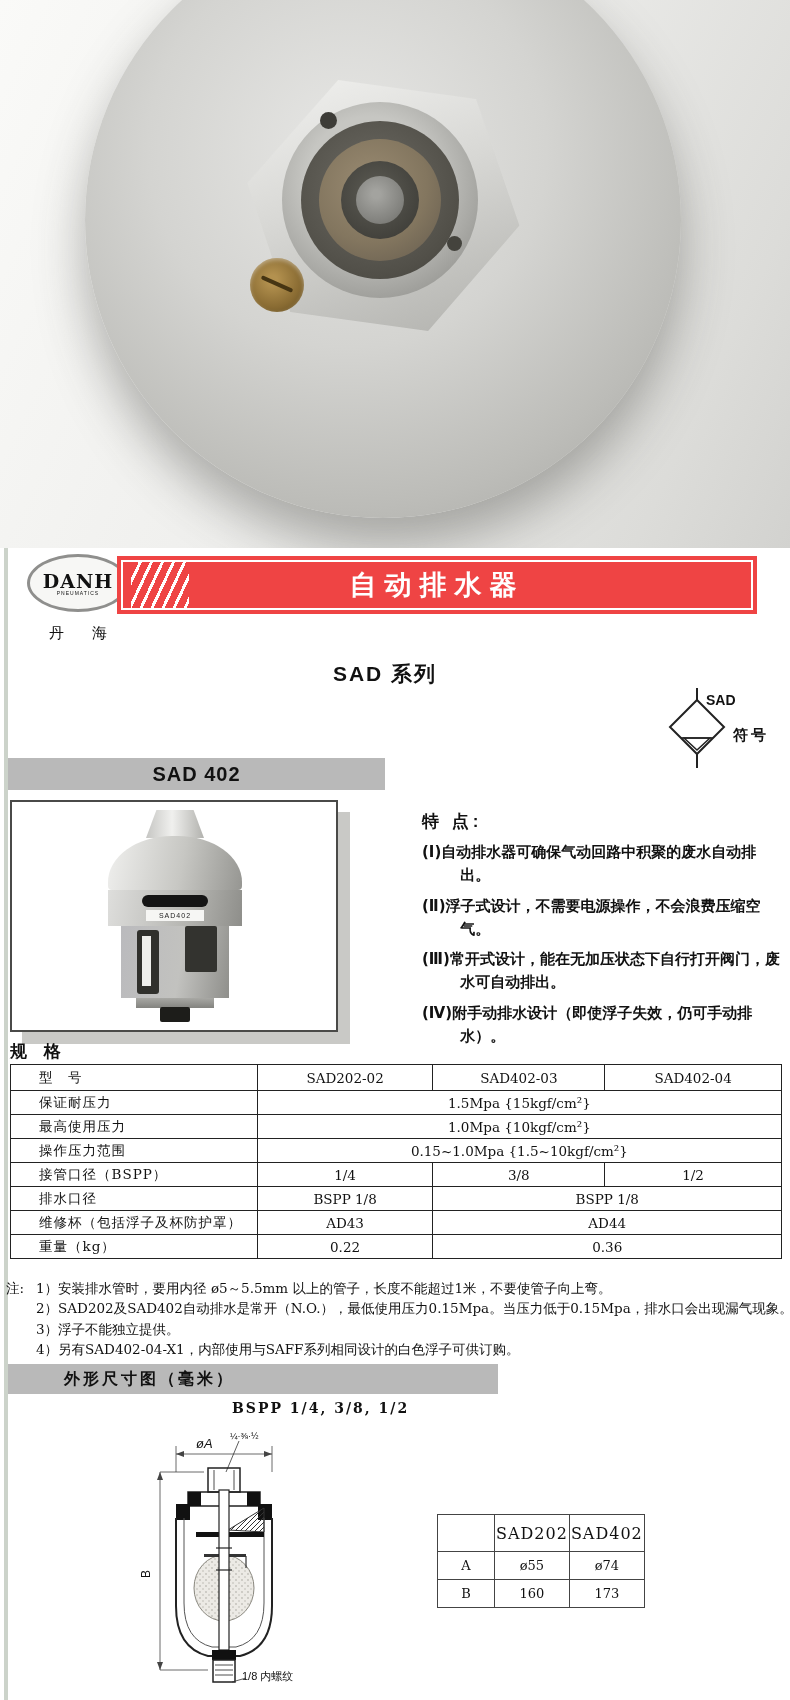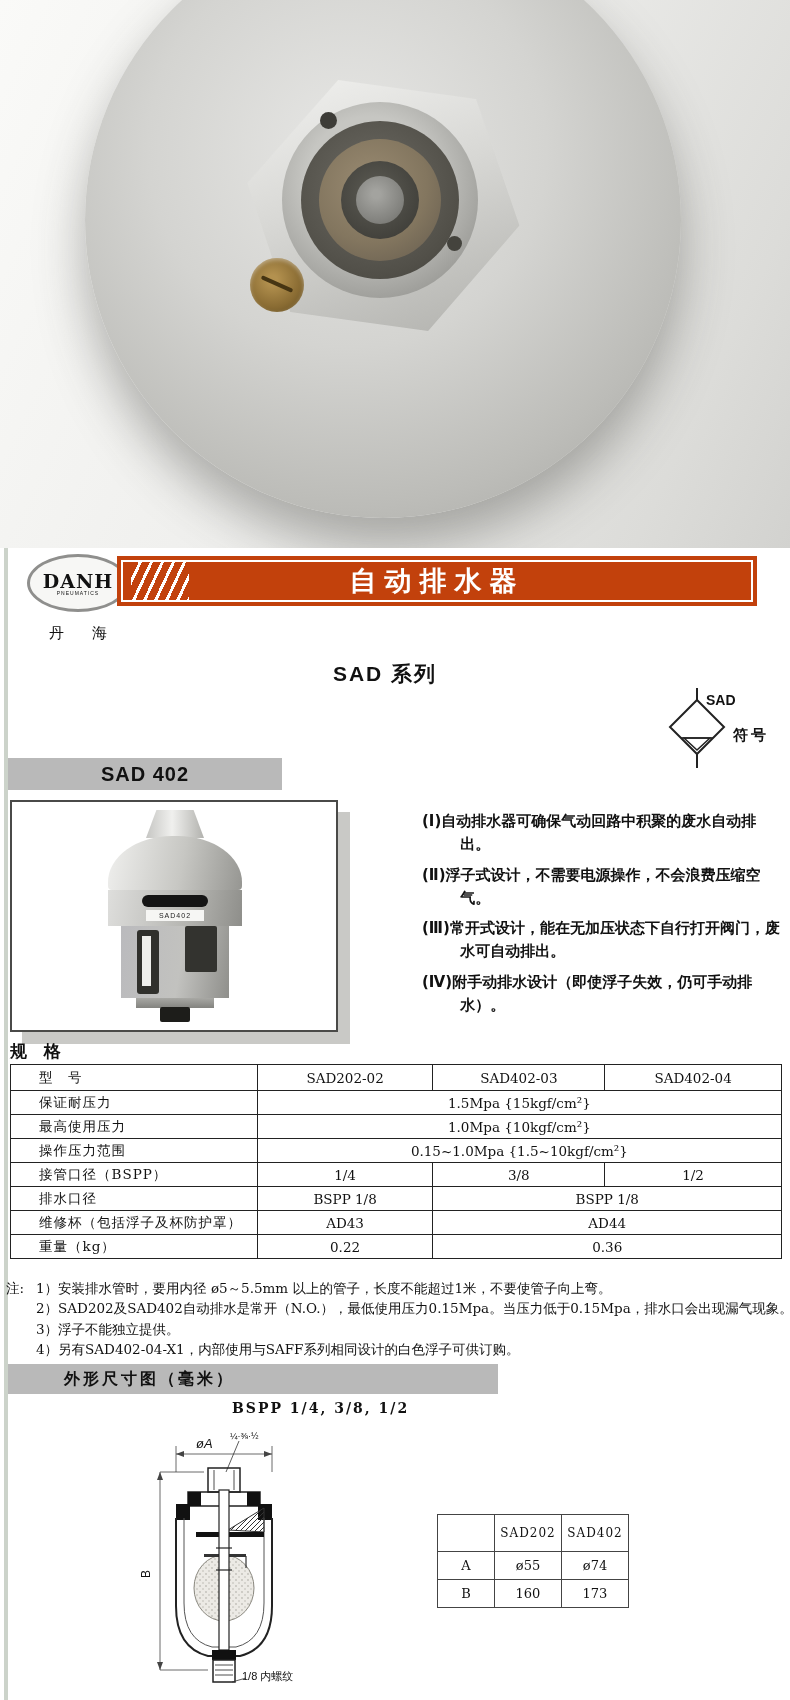--- a/index.html
+++ b/index.html
@@ -35,35 +35,35 @@
   
   .doc{position:absolute;left:0;top:548px;width:790px;height:1152px;background:#fff;}
   .scan-strip{position:absolute;left:4px;top:548px;width:4px;height:1152px;background:#ccd3ca;}
   
   .logo{position:absolute;left:26px;top:554px;width:104px;text-align:center;}
   .logo-oval{width:96px;height:52px;border:3px solid #8f8f8d;border-radius:50%;margin:0 auto;
          background:#f7f7f5;display:flex;flex-direction:column;align-items:center;justify-content:center;}
   .logo-brand{font-weight:bold;font-size:19px;letter-spacing:1px;font-family:"DejaVu Serif",serif;}
   .logo-sub{font-size:5px;letter-spacing:1px;margin-top:-2px;}
   .logo-cn{margin-top:12px;font-size:15px;letter-spacing:12px;padding-left:12px;font-family:Liberation Sans, sans-serif;}
-  .title-bar{position:absolute;left:117px;top:556px;width:640px;height:50px;background:#c2410c;
+  .title-bar{position:absolute;left:117px;top:556px;width:640px;height:58px;background:#ef4444;
          box-sizing:border-box;padding:4px;}
   .title-bar-inner{width:100%;height:100%;border:2px solid #fff;box-sizing:border-box;
          display:flex;align-items:center;justify-content:center;position:relative;}
   .title-hatch{position:absolute;left:8px;top:0;width:58px;height:100%;
          background:repeating-linear-gradient(115deg,transparent 0 7px,#fff 7px 10px);}
   .title-text{color:#fff;font-weight:bold;font-size:27px;letter-spacing:8px;}
   .series-title{position:absolute;left:0;top:660px;width:770px;text-align:center;
          font-size:21px;font-weight:bold;letter-spacing:2px;}
   
   .symbol-svg{position:absolute;left:652px;top:686px;}
   .symbol-sad{position:absolute;left:706px;top:692px;font-size:14px;font-weight:bold;}
   .symbol-caption{position:absolute;left:733px;top:726px;font-size:15px;font-weight:bold;letter-spacing:3px;}
   
-  .sad402-bar{position:absolute;left:8px;top:758px;width:274px;height:32px;background:#b9b9b9;
+  .sad402-bar{position:absolute;left:8px;top:758px;width:377px;height:32px;background:#b9b9b9;
          display:flex;align-items:center;justify-content:center;font-size:20px;font-weight:bold;letter-spacing:1px;}
   .photo-box{position:absolute;left:10px;top:800px;width:324px;height:228px;background:#fff;
          border:2px solid #4a4a48;box-shadow:12px 12px 0 0 #c9c9c6;}
   
   .mini{position:absolute;left:88px;top:8px;width:150px;height:212px;}
   .mini-nut{position:absolute;left:46px;top:0;width:58px;height:28px;
          background:linear-gradient(90deg,#c6c6c3,#f0f0ee 45%,#b2b2ae);clip-path:polygon(18% 0,82% 0,100% 100%,0 100%);}
   .mini-cap{position:absolute;left:8px;top:26px;width:134px;height:54px;border-radius:64px 64px 4px 4px/46px 46px 4px 4px;
          background:linear-gradient(100deg,#ececea 5%,#c7c7c3 55%,#969692);}
   .mini-band{position:absolute;left:8px;top:80px;width:134px;height:36px;
@@ -97,21 +97,21 @@
   .note-item{padding-left:30px;line-height:1.5;white-space:nowrap;}
   
   .dims-bar{position:absolute;left:8px;top:1364px;width:490px;height:30px;background:#b9b9b9;
          display:flex;align-items:center;font-size:16px;font-weight:bold;letter-spacing:3px;padding-left:56px;box-sizing:border-box;}
   .ports-note{position:absolute;left:232px;top:1400px;font-size:14px;letter-spacing:2px;
          font-family:"DejaVu Serif",serif;font-weight:600;}
   .drawing{position:absolute;left:138px;top:1428px;}
   .dim-table{position:absolute;left:437px;top:1514px;border-collapse:collapse;
          font-family:"DejaVu Serif","Liberation Serif",serif;font-size:13px;}
   .dim-table td{border:1px solid #444;text-align:center;}
-  .dim-table tr:first-child td{height:34px;font-size:12px;letter-spacing:1px;}
+  .dim-table tr:first-child td{height:34px;font-size:16px;letter-spacing:1px;}
   .dim-table tr td{height:25px;}
   .dim-table td:first-child{width:54px;}
   .dim-table td:nth-child(2),.dim-table td:nth-child(3){width:64px;}
 </style>
 </head>
 <body>
 
 <div id="root">
 
   <div class="photo">
@@ -168,20 +168,21 @@
       <div class="mini-body">
         <div class="mini-slot1"></div>
         <div class="mini-slot2"></div>
       </div>
       <div class="mini-base"></div>
       <div class="mini-port"></div>
     </div>
   </div>
 
   <div class="features">
+    <div class="features-title">特 点:</div>
     <div class="feature-item">(Ⅰ)自动排水器可确保气动回路中积聚的废水自动排出。</div>
     <div class="feature-item">(Ⅱ)浮子式设计，不需要电源操作，不会浪费压缩空气。</div>
     <div class="feature-item">(Ⅲ)常开式设计，能在无加压状态下自行打开阀门，废水可自动排出。</div>
     <div class="feature-item">(Ⅳ)附手动排水设计（即使浮子失效，仍可手动排水）。</div>
   </div>
 
   <div class="specs-title">规 格</div>
   <table class="spec-table">
     <colgroup>
         <col style="width:247px">

